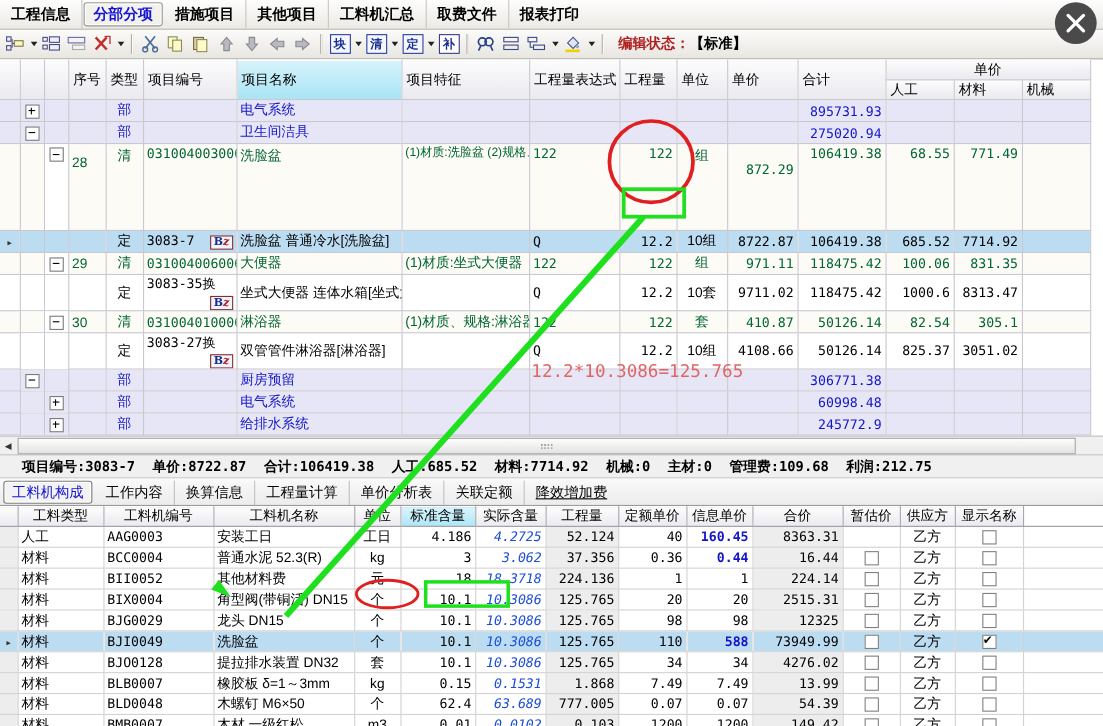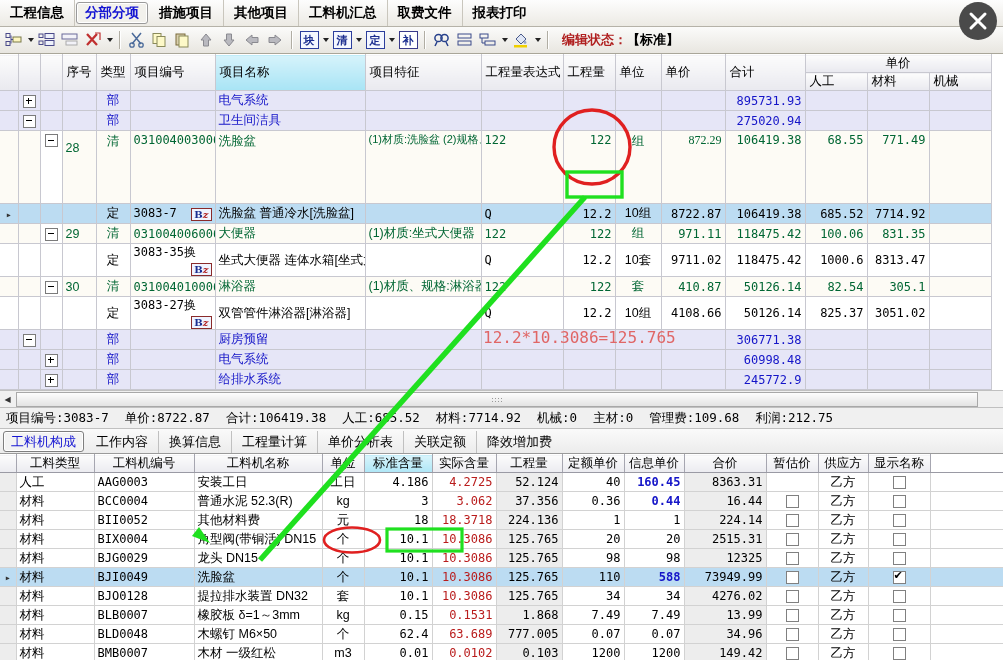--- a/index.html
+++ b/index.html
@@ -228,25 +228,26 @@
     background-image: radial-gradient(#999 0.7px, transparent 0.7px);
     background-size: 3px 3px;
   }
 
   
   .summary {
     height: 20px;
     background: #f0f0f0;
     border-bottom: 1px solid #c0c0c0;
     display: flex; align-items: center;
-    padding-left: 6px;
+    padding-left: 20px;
     gap: 16px;
     font-size: 12.5px;
     font-family: "DejaVu Sans Mono", monospace;
     color: #000;
+    font-weight: bold;
   }
   .summary span { white-space: nowrap; }
 
   
   .tabrow {
     height: 22px;
     background: linear-gradient(#fafafa,#ececec);
     display: flex; align-items: stretch;
     border-bottom: 1px solid #9a9a9a;
     padding-top: 2px;
@@ -295,21 +296,21 @@
     border-right: 1px solid #d2d2d2;
     border-bottom: 1px solid #d2d2d2;
     height: 18px;
     padding: 0 3px;
     white-space: nowrap;
     overflow: hidden;
     font-family: "DejaVu Sans Mono", monospace;
     font-size: 12px;
   }
   table.bgrid td.cn { font-family:"Liberation Sans","DejaVu Sans",sans-serif; font-size:12.5px; }
-  .b-red { color:#b91c1c; }
+  .b-red { color:#1d4ed8;font-style:italic; }
   .b-blue { color:#1414c8; font-weight:bold; }
   .b-gray-bg { background:#ededed; }
   .brow-sel td { background:#bcdcf2 !important; }
   .chk {
     width: 11px; height: 11px;
     border: 1px solid #808080;
     background:#fff;
     display:inline-block;
     position: relative;
     vertical-align: middle;
@@ -564,21 +565,21 @@
           <td class="tree-cell ctr" style="height: 62px; vertical-align: top; padding-top: 2px;"></td>
           <td class="tree-cell ctr" style="background: rgb(255, 255, 255); height: 62px; vertical-align: top; padding-top: 2px;"><span class="expander "></span></td>
           <td class="cn" style="height: 62px; vertical-align: top; padding-top: 10px;">28</td>
           <td class="cn ctr" style="height: 62px; vertical-align: top; padding-top: 2px;">清</td>
           <td style="height: 62px; vertical-align: top; padding-top: 2px;"><span>031004003006</span></td>
           <td class="cn" style="height: 62px; vertical-align: top; padding-top: 2px;">洗脸盆</td>
           <td class="cn multiline" style="font-size: 11px; line-height: 12px; height: 62px; vertical-align: top; padding-top: 2px;">(1)材质:洗脸盆 (2)规格、类型:含阀门、水龙头等五金配件</td>
           <td class="" style="height: 62px; vertical-align: top; padding-top: 2px;">122</td>
           <td class="num" style="height: 62px; vertical-align: top; padding-top: 2px;">122</td>
           <td class="cn ctr" style="height: 62px; vertical-align: top; padding-top: 2px;">组</td>
-          <td class="num" style="height: 62px; vertical-align: top; padding-top: 2px; font-family: Liberation Serif, serif;">872.29</td>
+          <td class="num" style="height: 62px; vertical-align: top; padding-top: 16px;">872.29</td>
           <td class="num" style="height: 62px; vertical-align: top; padding-top: 2px;">106419.38</td>
           <td class="num" style="height: 62px; vertical-align: top; padding-top: 2px;">68.55</td>
           <td class="num" style="height: 62px; vertical-align: top; padding-top: 2px;">771.49</td>
           <td class="num" style="height: 62px; vertical-align: top; padding-top: 2px;"></td>
         </tr>
         <tr class="tg row-ding row-sel">
           <td class="gut ctr"><span class="cur-arrow">▸</span></td>
           <td class="tree-cell ctr"></td>
           <td class="tree-cell ctr"></td>
           <td class="cn"></td>
@@ -742,21 +743,21 @@
   <span>利润:212.75</span>
 </div>
 
 <div class="tabrow">
   <div class="tab active">工料机构成</div>
   <div class="tab">工作内容</div>
   <div class="tab">换算信息</div>
   <div class="tab">工程量计算</div>
   <div class="tab">单价分析表</div>
   <div class="tab">关联定额</div>
-  <div class="tab" style="border-right:none;">降效增加费</div>
+  <div class="tab" style="border-right:none;text-decoration:underline;">降效增加费</div>
 </div>
 
 <table class="bgrid">
   <colgroup>
     <col style="width:16px">
       <col style="width:78px">
       <col style="width:100px">
     <col style="width:128px">
       <col style="width:42px">
       <col style="width:68px">
@@ -930,21 +931,21 @@
         <td class="gut ctr"></td>
         <td class="cn">材料</td>
         <td class="">BLD0048</td>
         <td class="cn">木螺钉 M6×50</td>
         <td class="cn ctr">个</td>
         <td class="num">62.4</td>
         <td class="num b-red">63.689</td>
         <td class="num b-gray-bg">777.005</td>
         <td class="num">0.07</td>
         <td class="num">0.07</td>
-        <td class="num b-gray-bg">34.96</td>
+        <td class="num b-gray-bg">54.39</td>
         <td class="ctr" style="text-align: center;"><span class="chk"></span></td>
         <td class="cn ctr">乙方</td>
         <td class="ctr" style="text-align: center;"><span class="chk"></span></td>
         <td style="border-right: none; background: rgb(255, 255, 255);"></td>
       </tr>
       <tr>
         <td class="gut ctr"></td>
         <td class="cn">材料</td>
         <td class="">BMB0007</td>
         <td class="cn">木材 一级红松</td>

